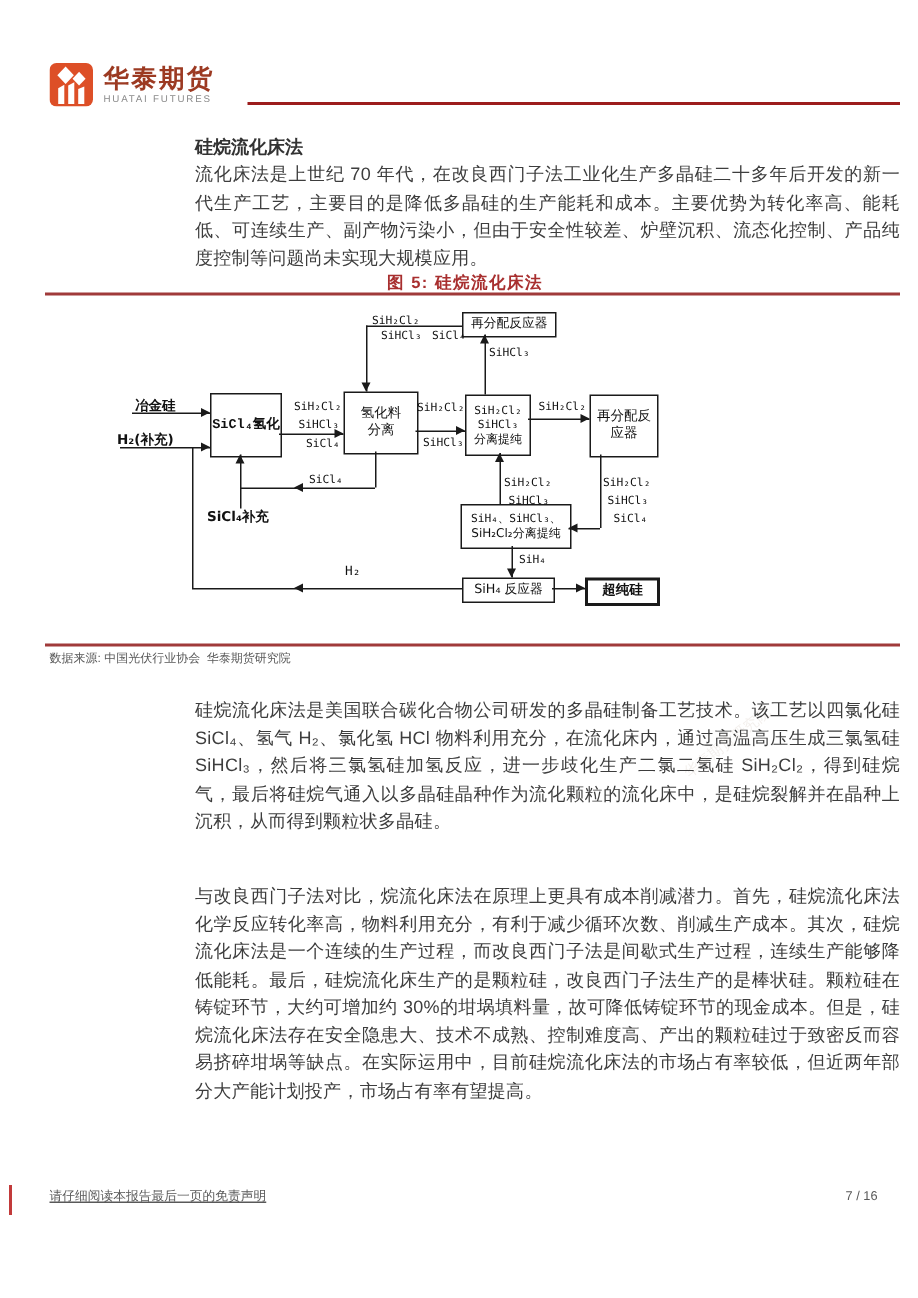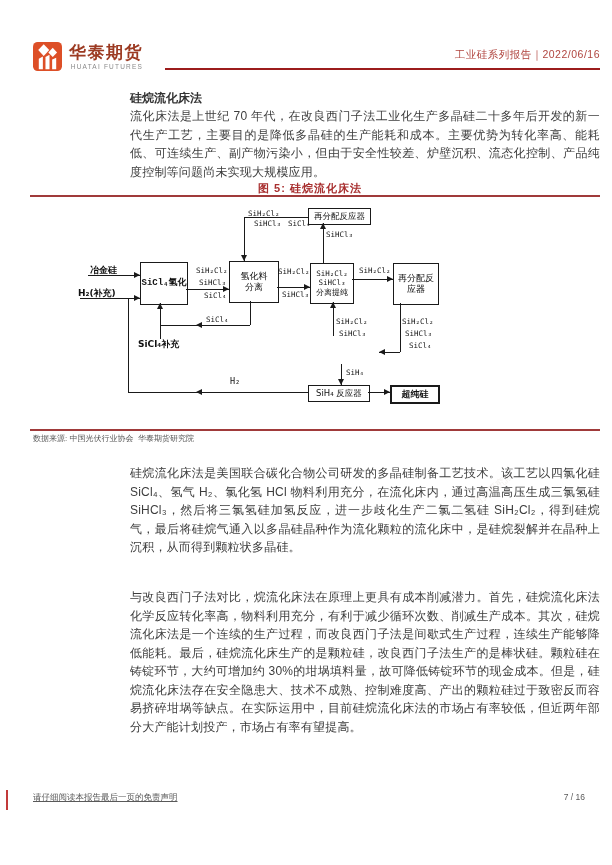--- a/index.html
+++ b/index.html
@@ -1,21 +1,21 @@
 <!DOCTYPE html>
 <html><head>
 <meta charset="utf-8">
 <style>
   html,body{margin:0;padding:0;background:#e8e8e8;}
   #page{position:relative;width:612px;height:865px;background:#ffffff;margin:0 auto;overflow:hidden;
         font-family:"Liberation Sans","DejaVu Sans",sans-serif;color:#3a3a3a;}
   
   #logo{position:absolute;left:33px;top:42px;display:flex;align-items:center;}
   #logo svg{display:block;}
-  #brandcol{margin-left:7px;display:flex;flex-direction:column;align-items:flex-end;}
+  #brandcol{margin-left:7px;display:flex;flex-direction:column;}
   #brand-cn{font-size:17px;font-weight:bold;color:#9c3a22;letter-spacing:1.5px;line-height:19px;}
   #brand-en{font-size:6.5px;color:#8a8a8a;letter-spacing:1.2px;margin-top:1px;}
   #hdr-right{position:absolute;left:280px;top:48px;width:320px;text-align:right;
              font-size:10.5px;color:#b0453f;letter-spacing:.5px;}
   #hdr-rule{position:absolute;left:165px;top:68px;width:435px;height:2px;background:#9c1c1c;}
   
   .para{position:absolute;left:130px;width:470px;font-size:12px;line-height:18.5px;
         text-align:justify;color:#3d3d3d;letter-spacing:.2px;}
   #heading{position:absolute;left:130px;top:90px;font-size:12px;font-weight:bold;color:#333;}
   
@@ -58,21 +58,20 @@
         <polygon points="20,58 34,50 34,94 20,94" fill="#ffffff"></polygon>
         <polygon points="43,52 57,44 57,94 43,94" fill="#ffffff"></polygon>
         <polygon points="66,60 80,54 80,94 66,94" fill="#ffffff"></polygon>
       </svg>
     </span>
     <span id="brandcol">
       <span id="brand-cn">华泰期货</span>
       <span id="brand-en">HUATAI FUTURES</span>
     </span>
   </div>
-  <div id="hdr-right"><span>工业硅系列报告</span><span>｜</span><span>2022/06/16</span></div>
   <div id="hdr-rule"></div>
 
   <div id="heading">硅烷流化床法</div>
   <div class="para" style="top:107px;">流化床法是上世纪 70 年代，在改良西门子法工业化生产多晶硅二十多年后开发的新一代生产工艺，主要目的是降低多晶硅的生产能耗和成本。主要优势为转化率高、能耗低、可连续生产、副产物污染小，但由于安全性较差、炉壁沉积、流态化控制、产品纯度控制等问题尚未实现大规模应用。</div>
 
   <div id="fig-title">图 5:  硅烷流化床法</div>
   <div class="redrule" style="top:195px;"></div>
 
   <div id="diagram">
     <div id="watermark">华泰期货研究院</div>
@@ -84,20 +83,24 @@
     </div>
     <div class="box" style="left:280px;top:65px;width:42px;height:39px;font-size:8px;">
       <span class="fi">SiH₂Cl₂</span>
       <span class="fi">SiHCl₃</span>
       <span>分离提纯</span>
     </div>
     <div class="box" style="left:278px;top:10px;width:61px;height:15px;font-size:8.5px;">再分配反应器</div>
     <div class="box" style="left:363px;top:65px;width:44px;height:40px;font-size:9px;">
       <span>再分配反</span>
       <span>应器</span>
+    </div>
+    <div class="box" style="left:277px;top:138px;width:72px;height:28px;font-size:8px;">
+      <span class="fi">SiH₄、SiHCl₃、</span>
+      <span>SiH₂Cl₂分离提纯</span>
     </div>
     <div class="box" style="left:278px;top:187px;width:60px;height:15px;font-size:8.5px;">SiH₄ 反应器</div>
     <div class="box" style="left:360px;top:187px;width:46px;height:15px;font-size:9px;font-weight:bold;border-width:2px;">超纯硅</div>
 
     <div class="hl" style="left:58px;top:77px;width:52px;"></div>
     <div class="hl" style="left:50px;top:100px;width:60px;"></div>
     <div class="vl" style="left:98px;top:100px;height:94px;"></div>
     <div class="hl" style="left:98px;top:194px;width:180px;"></div>
     <div class="hl" style="left:156px;top:91px;width:43px;"></div>
     <div class="hl" style="left:214px;top:19px;width:64px;"></div>

